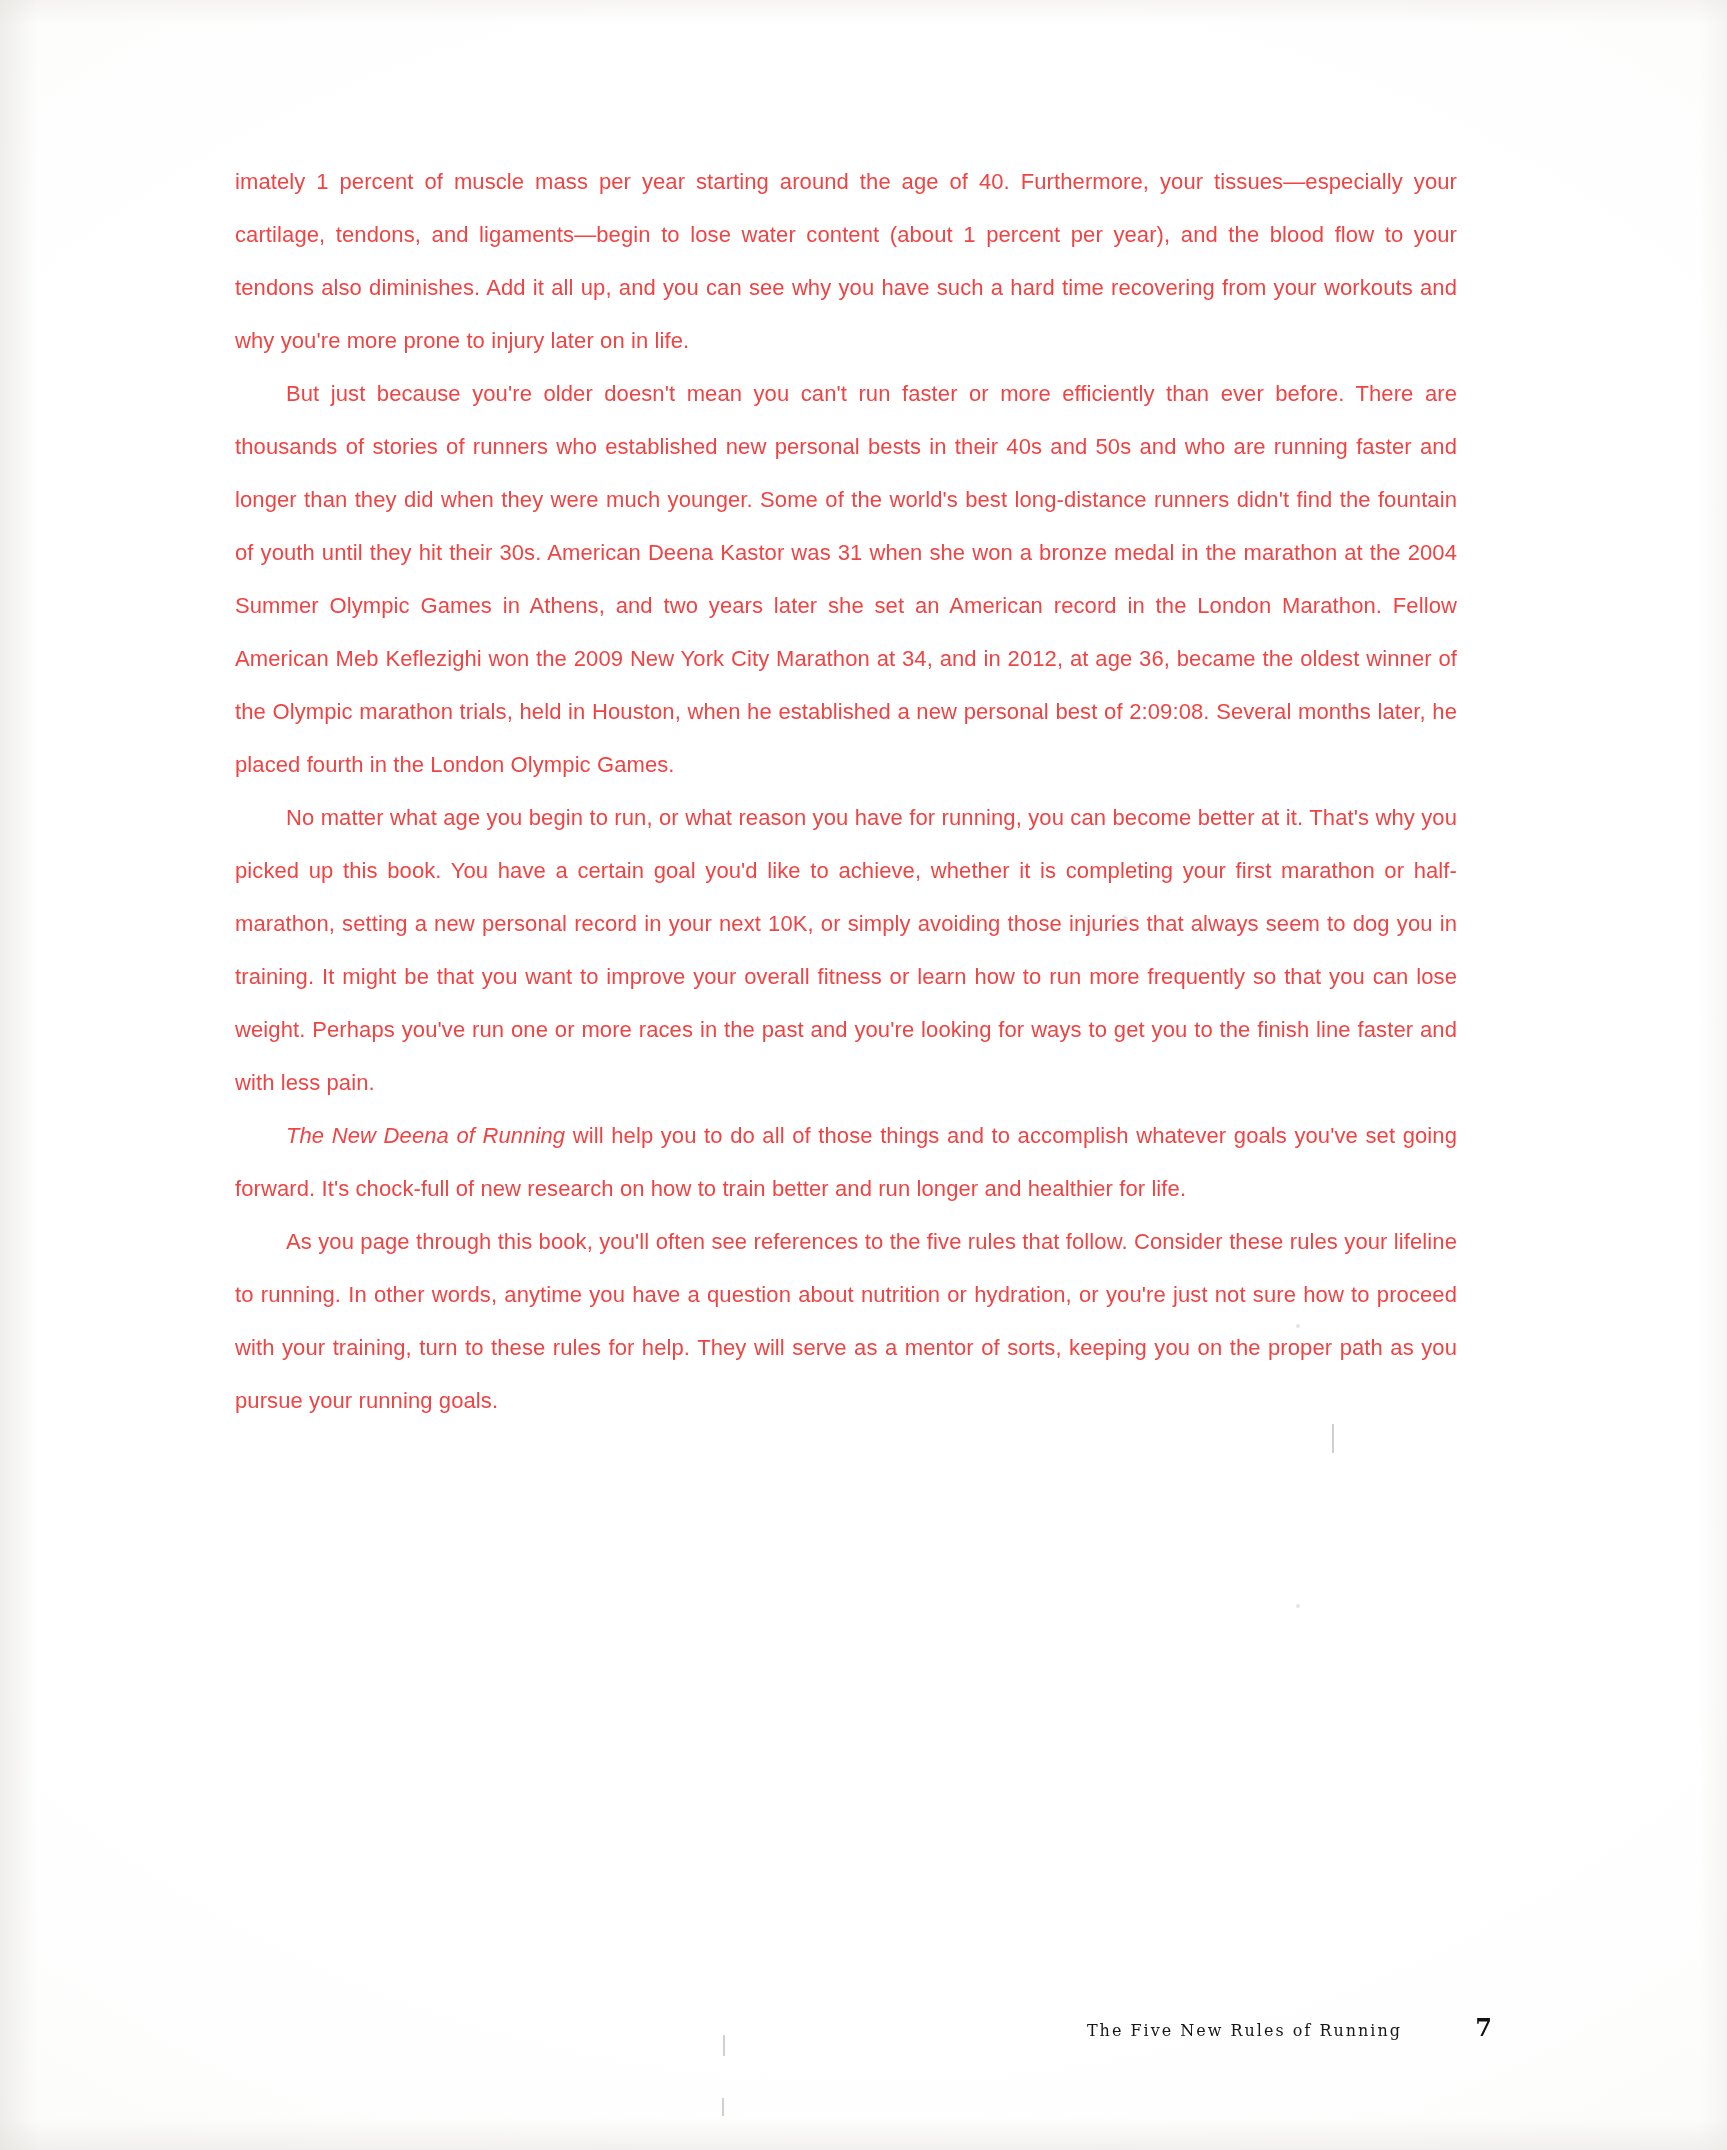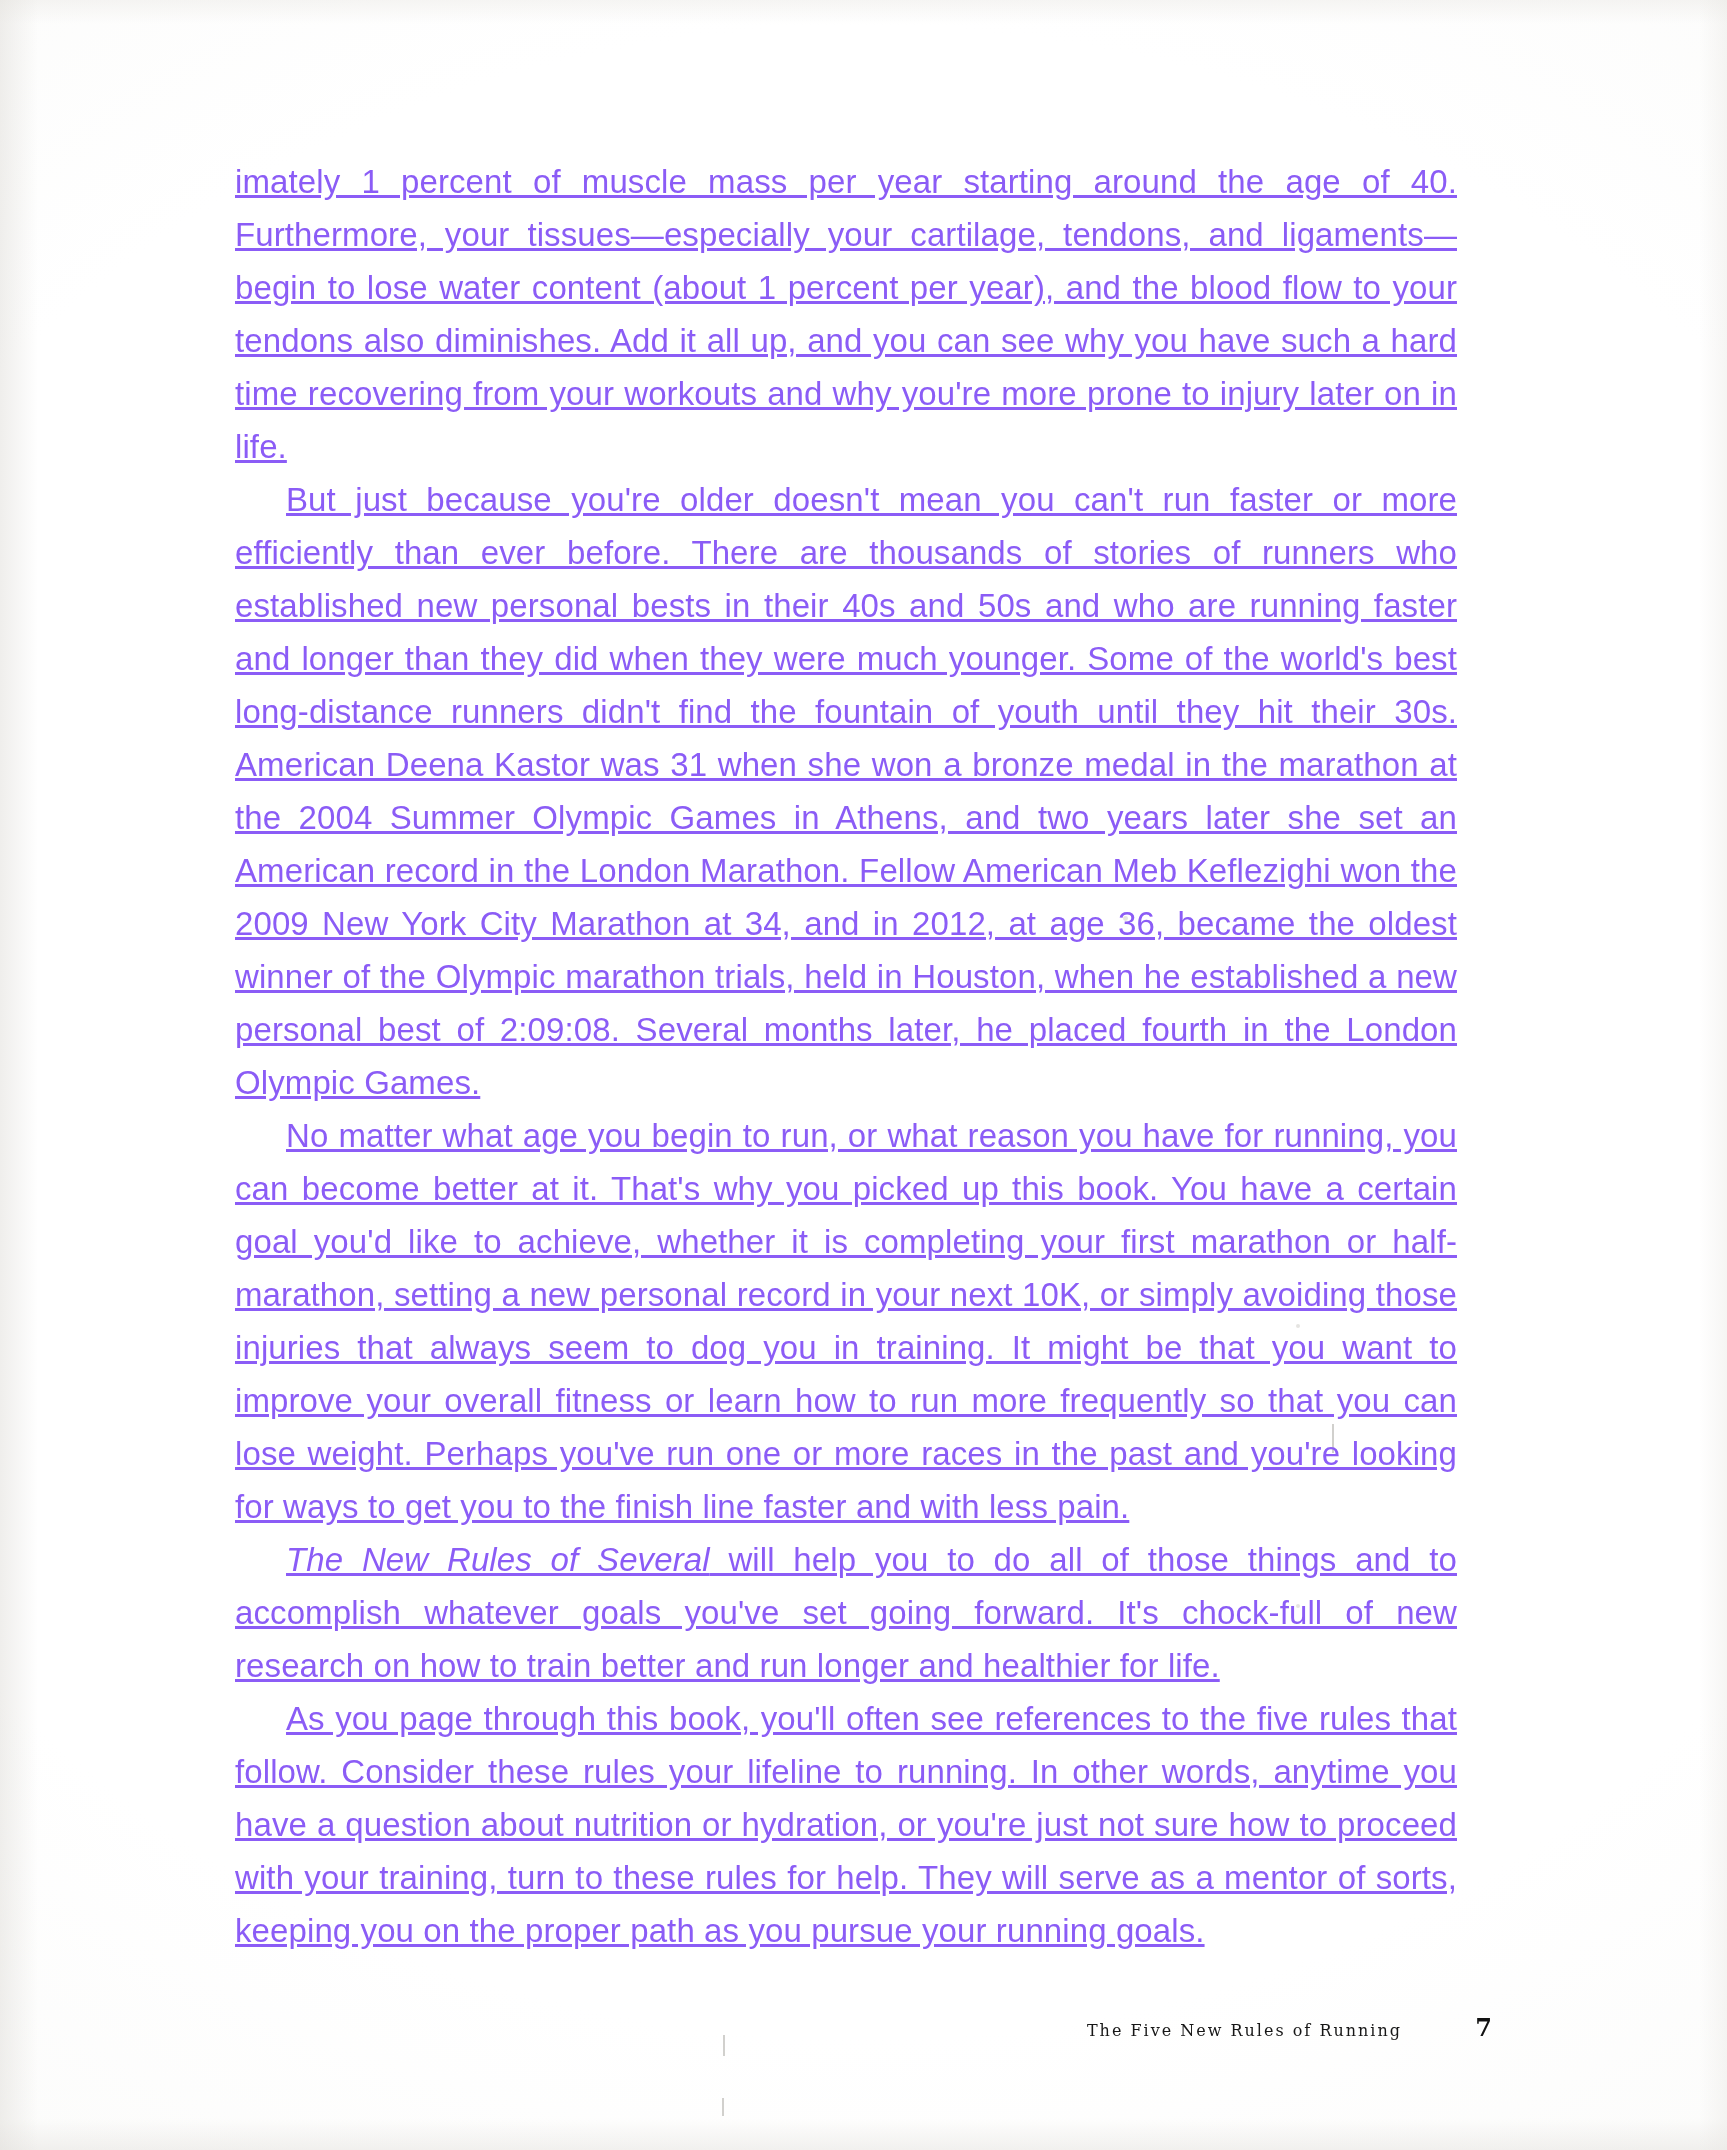--- a/index.html
+++ b/index.html
@@ -48,27 +48,26 @@
 
   .content {
     position: absolute;
     left: 235px;
     top: 155px;
     width: 1222px;
   }
 
   p.body-para {
     margin: 0;
-    font-size: 33px;
+    font-size: 22px;
     line-height: 53px;
     text-align: justify;
     text-justify: inter-word;
     letter-spacing: 0.1px;
-    color: #8b5cf6;
-    text-decoration: underline;
+    color: #ef4444;
     -webkit-font-smoothing: antialiased;
   }
   p.body-para.indent {
     text-indent: 51px;
   }
   em.title-italic {
     font-style: italic;
   }
 
   .footer {
@@ -130,21 +129,21 @@
 <div class="tick" style="left:722px; top:2098px; height:18px;"></div>
 
 <main class="content">
 
   <p class="body-para">imately 1 percent of muscle mass per year starting around the age of 40. Furthermore, your tissues—especially your cartilage, tendons, and ligaments—begin to lose water content (about 1 percent per year), and the blood flow to your tendons also diminishes. Add it all up, and you can see why you have such a hard time recovering from your workouts and why you're more prone to injury later on in life.</p>
 
   <p class="body-para indent">But just because you're older doesn't mean you can't run faster or more efficiently than ever before. There are thousands of stories of runners who established new personal bests in their 40s and 50s and who are running faster and longer than they did when they were much younger. Some of the world's best long-distance runners didn't find the fountain of youth until they hit their 30s. American Deena Kastor was 31 when she won a bronze medal in the marathon at the 2004 Summer Olympic Games in Athens, and two years later she set an American record in the London Marathon. Fellow American Meb Keflezighi won the 2009 New York City Marathon at 34, and in 2012, at age 36, became the oldest winner of the Olympic marathon trials, held in Houston, when he established a new personal best of 2:09:08. Several months later, he placed fourth in the London Olympic Games.</p>
 
   <p class="body-para indent">No matter what age you begin to run, or what reason you have for running, you can become better at it. That's why you picked up this book. You have a certain goal you'd like to achieve, whether it is completing your first marathon or half-marathon, setting a new personal record in your next 10K, or simply avoiding those injuries that always seem to dog you in training. It might be that you want to improve your overall fitness or learn how to run more frequently so that you can lose weight. Perhaps you've run one or more races in the past and you're looking for ways to get you to the finish line faster and with less pain.</p>
 
-  <p class="body-para indent"><em class="title-italic">The New Rules of Several</em><span> will help you to do all of those things and to accomplish whatever goals you've set going forward. It's chock-full of new research on how to train better and run longer and healthier for life.</span></p>
+  <p class="body-para indent"><em class="title-italic">The New Deena of Running</em><span> will help you to do all of those things and to accomplish whatever goals you've set going forward. It's chock-full of new research on how to train better and run longer and healthier for life.</span></p>
 
   <p class="body-para indent">As you page through this book, you'll often see references to the five rules that follow. Consider these rules your lifeline to running. In other words, anytime you have a question about nutrition or hydration, or you're just not sure how to proceed with your training, turn to these rules for help. They will serve as a mentor of sorts, keeping you on the proper path as you pursue your running goals.</p>
 
 </main>
 
 <footer class="footer">
   <span class="footer-title">The Five New Rules of Running</span>
   <span class="footer-page">7</span>
 </footer>
 

